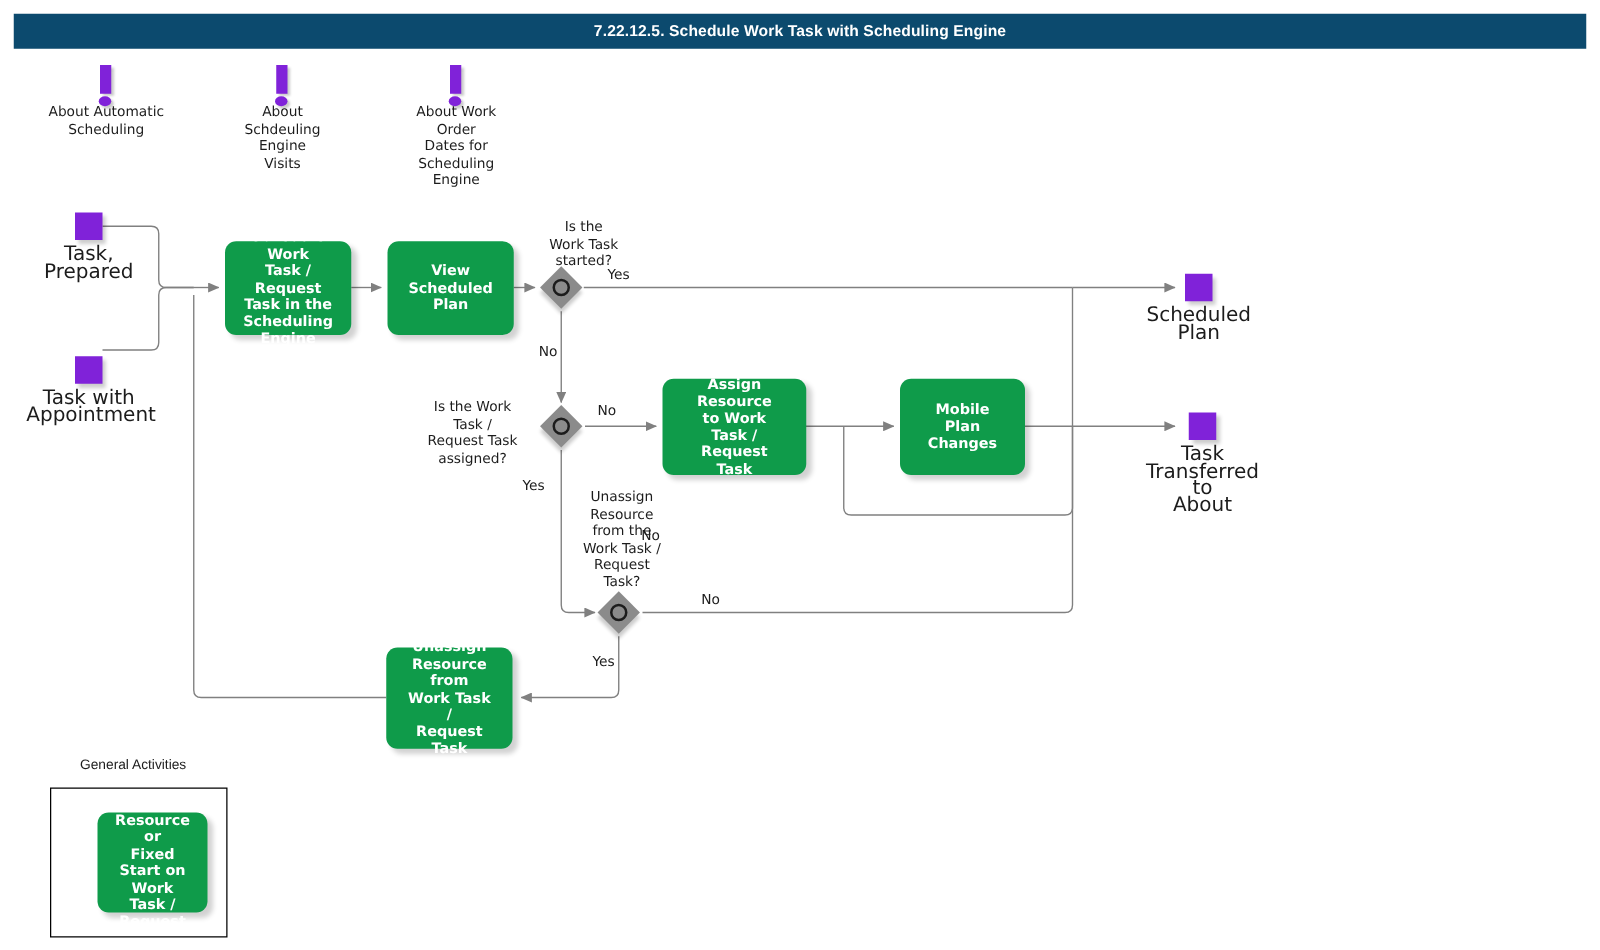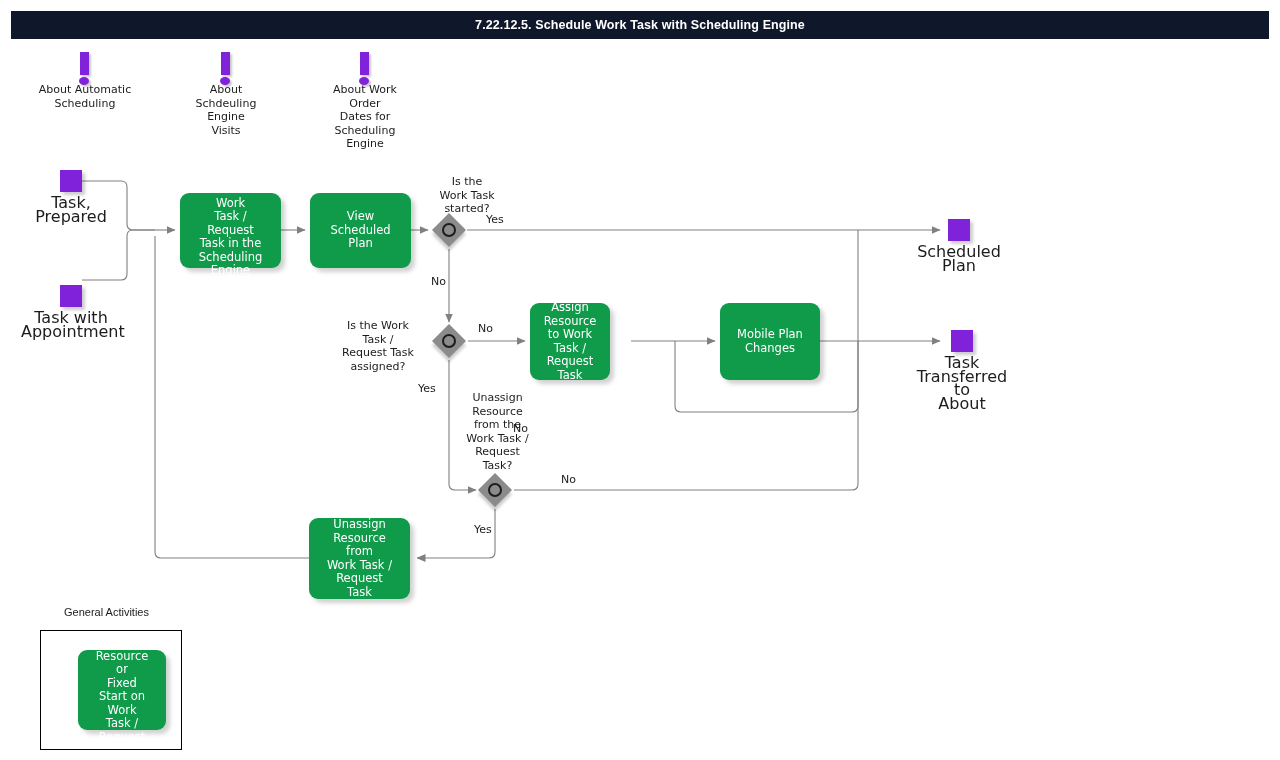--- a/index.html
+++ b/index.html
@@ -20,21 +20,21 @@
     background: #ffffff;
   }
 
   
   #titlebar {
     position: absolute;
     left: 11px;
     top: 11px;
     width: 1258px;
     height: 28px;
-    background: #0f172a;
+    background: #0c4a6e;
     color: #ffffff;
     font-family: "Liberation Sans", sans-serif;
     font-weight: bold;
     font-size: 12.5px;
     display: flex;
     align-items: center;
     justify-content: center;
     letter-spacing: 0.1px;
   }
 
@@ -112,20 +112,21 @@
     font-size: 11.5px;
     line-height: 13.5px;
     display: flex;
     align-items: center;
     justify-content: center;
     text-align: center;
     white-space: pre-line;
     box-shadow: 4px 4px 4px rgba(0,0,0,0.18);
     padding: 0 16px;
     box-sizing: border-box;
+    font-weight: bold;
   }
 
   
   .decision {
     width: 34px;
     height: 34px;
   }
   .decision .dia {
     position: absolute;
     left: 0;
@@ -291,21 +292,21 @@
 Scheduling
 Engine</span>
   </div>
 
   <div class="node activity" style="left:310px; top:193px; width:101px; height:75px;">
     <span>View
 Scheduled
 Plan</span>
   </div>
 
-  <div class="node activity" style="left:530px; top:303px; width:80px; height:77px;text-align:center;">
+  <div class="node activity" style="left:530px; top:303px; width:115px; height:77px;text-align:center;">
     <span>Assign Resource
 to Work Task /
 Request Task</span>
   </div>
 
   <div class="node activity" style="left:720px; top:303px; width:100px; height:77px;">
     <span>Mobile Plan
 Changes</span>
   </div>
 

